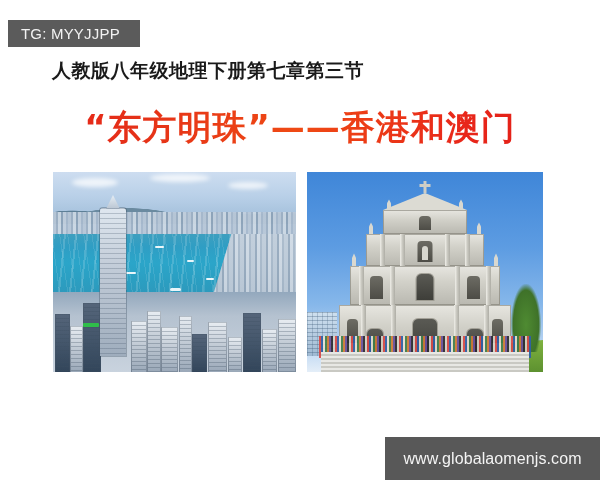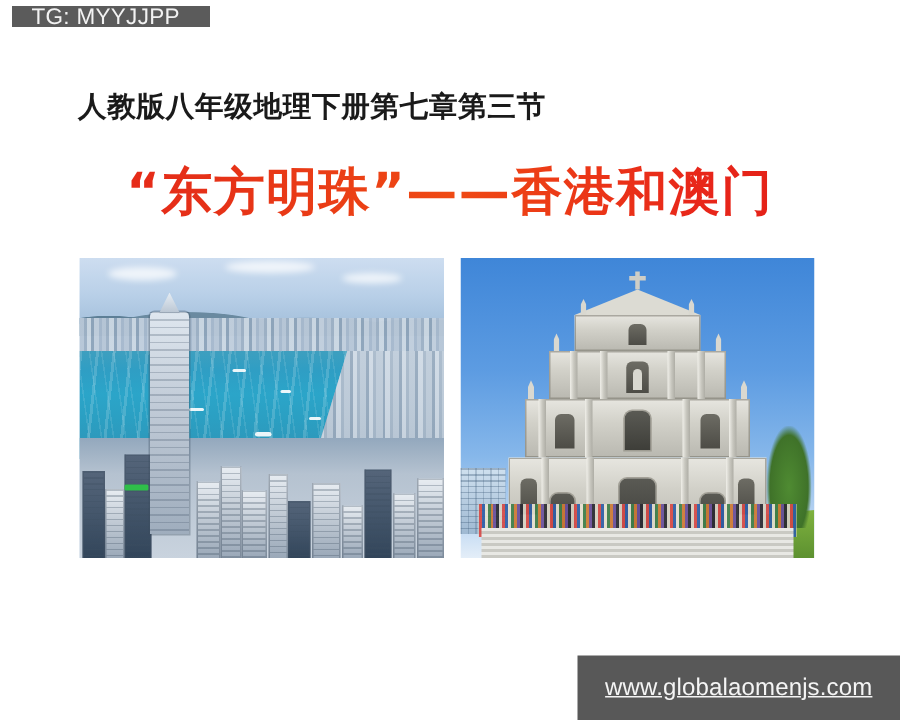--- a/index.html
+++ b/index.html
@@ -13,23 +13,23 @@
     position: relative;
     overflow: hidden;
     font-family: "Liberation Sans", sans-serif;
     background: #ffffff;
   }
 
   
   .tg-badge {
     position: absolute;
     left: 8px;
-    top: 4px;
+    top: 20px;
     width: 132px;
-    height: 14px;
+    height: 27px;
     background: #5b5b5b;
     color: #f2f2f2;
     font-size: 15px;
     letter-spacing: 0.2px;
     display: flex;
     align-items: center;
     padding-left: 13px;
     box-sizing: border-box;
     white-space: nowrap;
   }
@@ -281,21 +281,20 @@
     height: 43px;
     background: #585858;
     color: #f4f4f4;
     font-size: 16px;
     display: flex;
     align-items: center;
     justify-content: center;
     box-sizing: border-box;
     white-space: nowrap;
     letter-spacing: 0.1px;
-    text-decoration: underline;
   }
 </style>
 </head>
 <body>
 
 <div class="tg-badge">
   <span>TG: MYYJJPP</span>
 </div>
 
 <div class="subtitle">人教版八年级地理下册第七章第三节</div>

